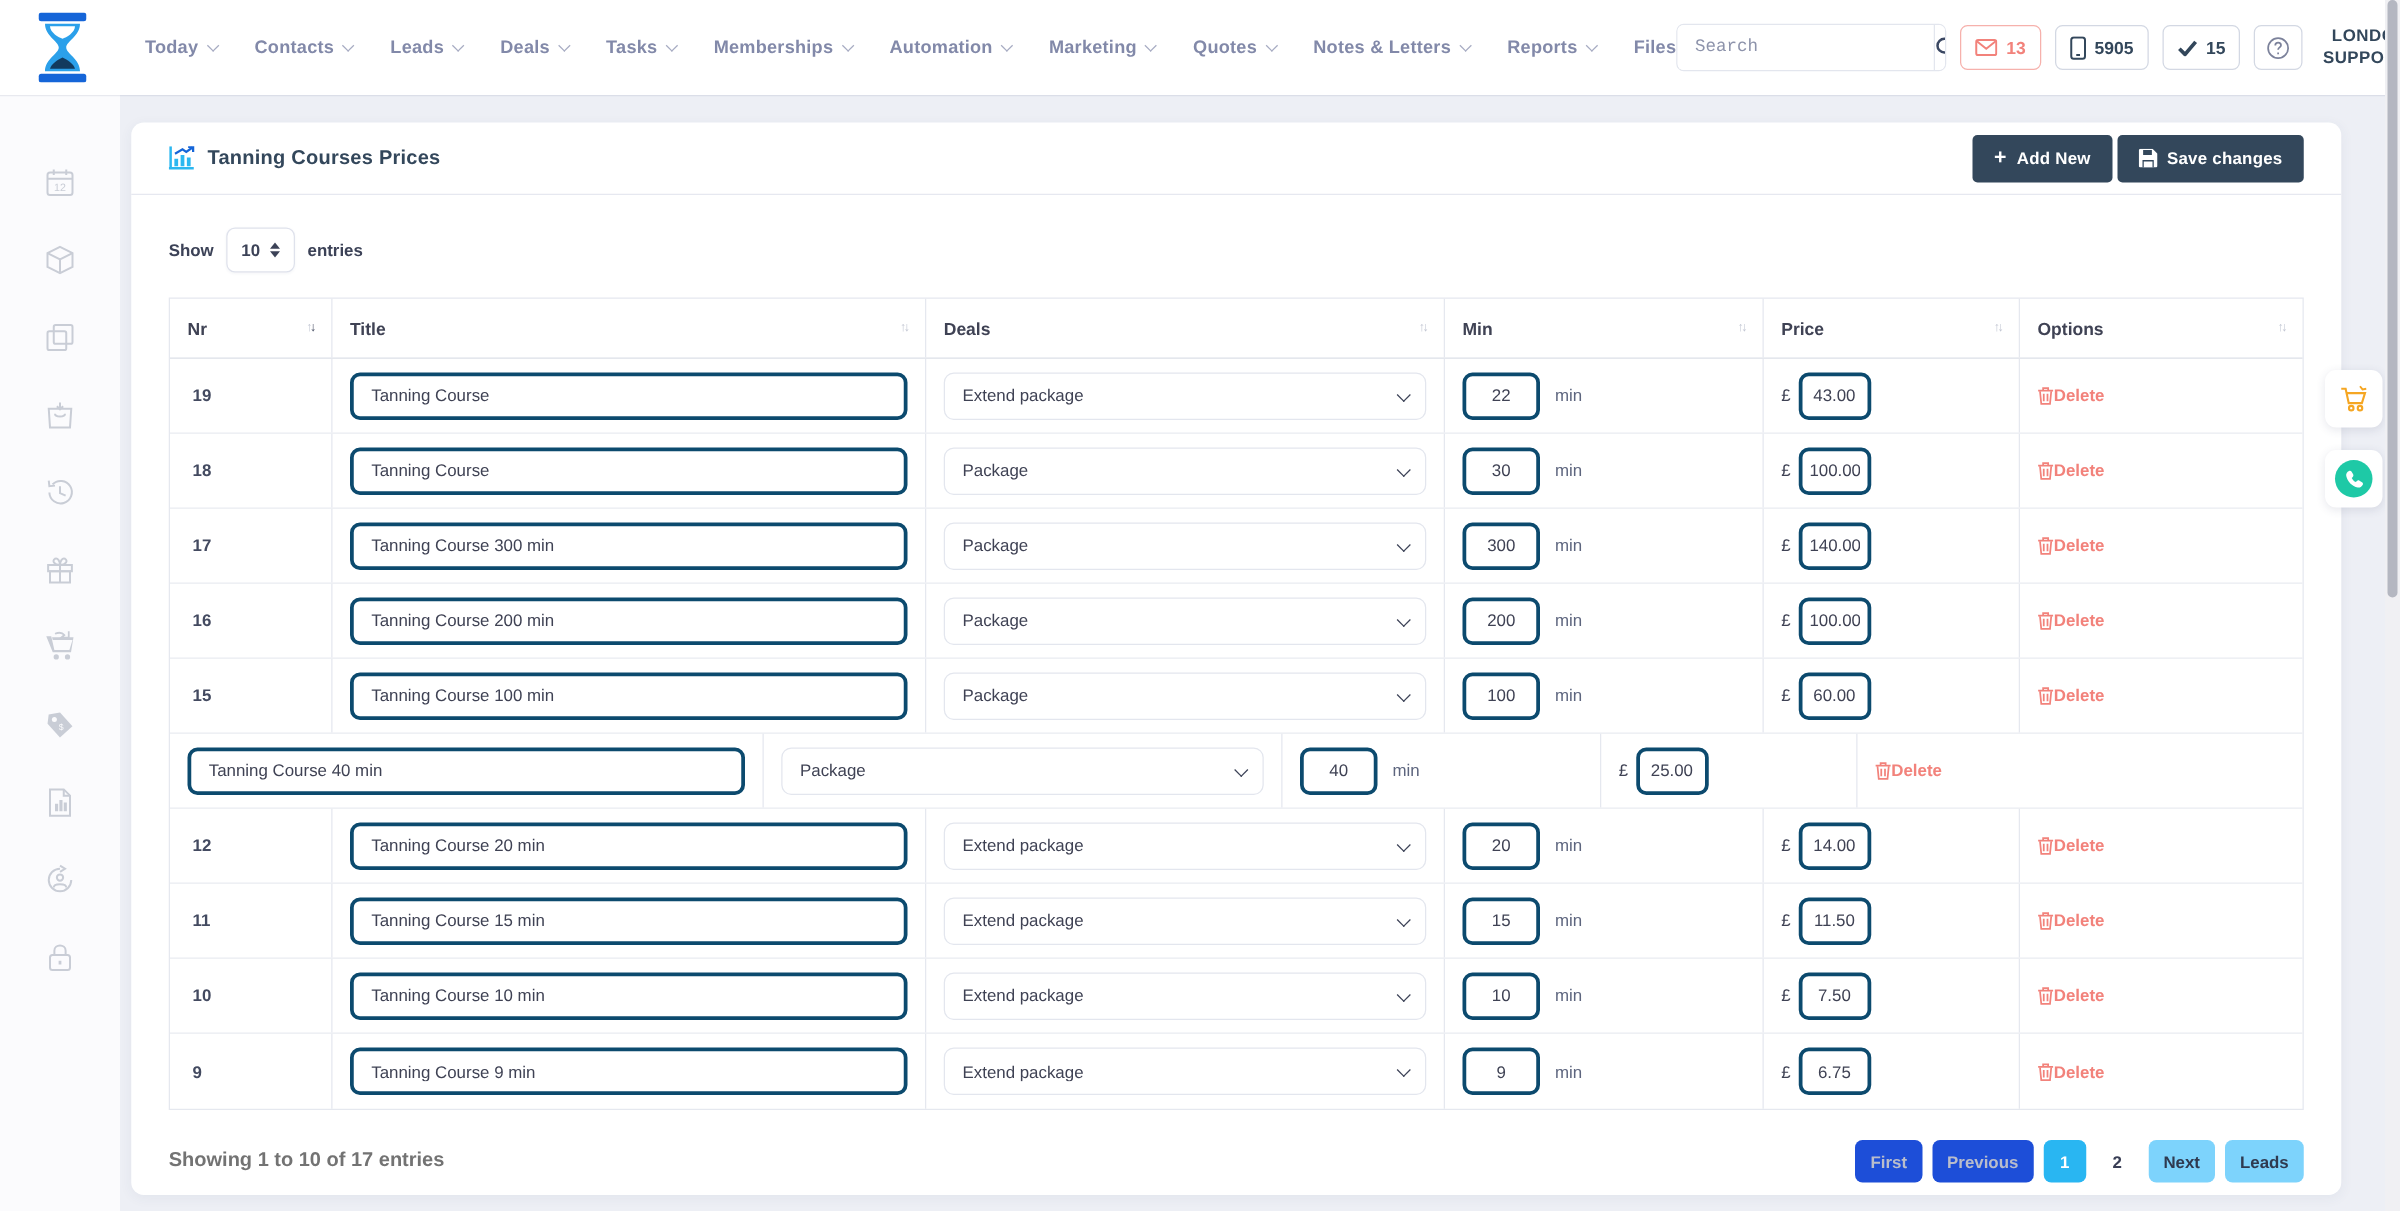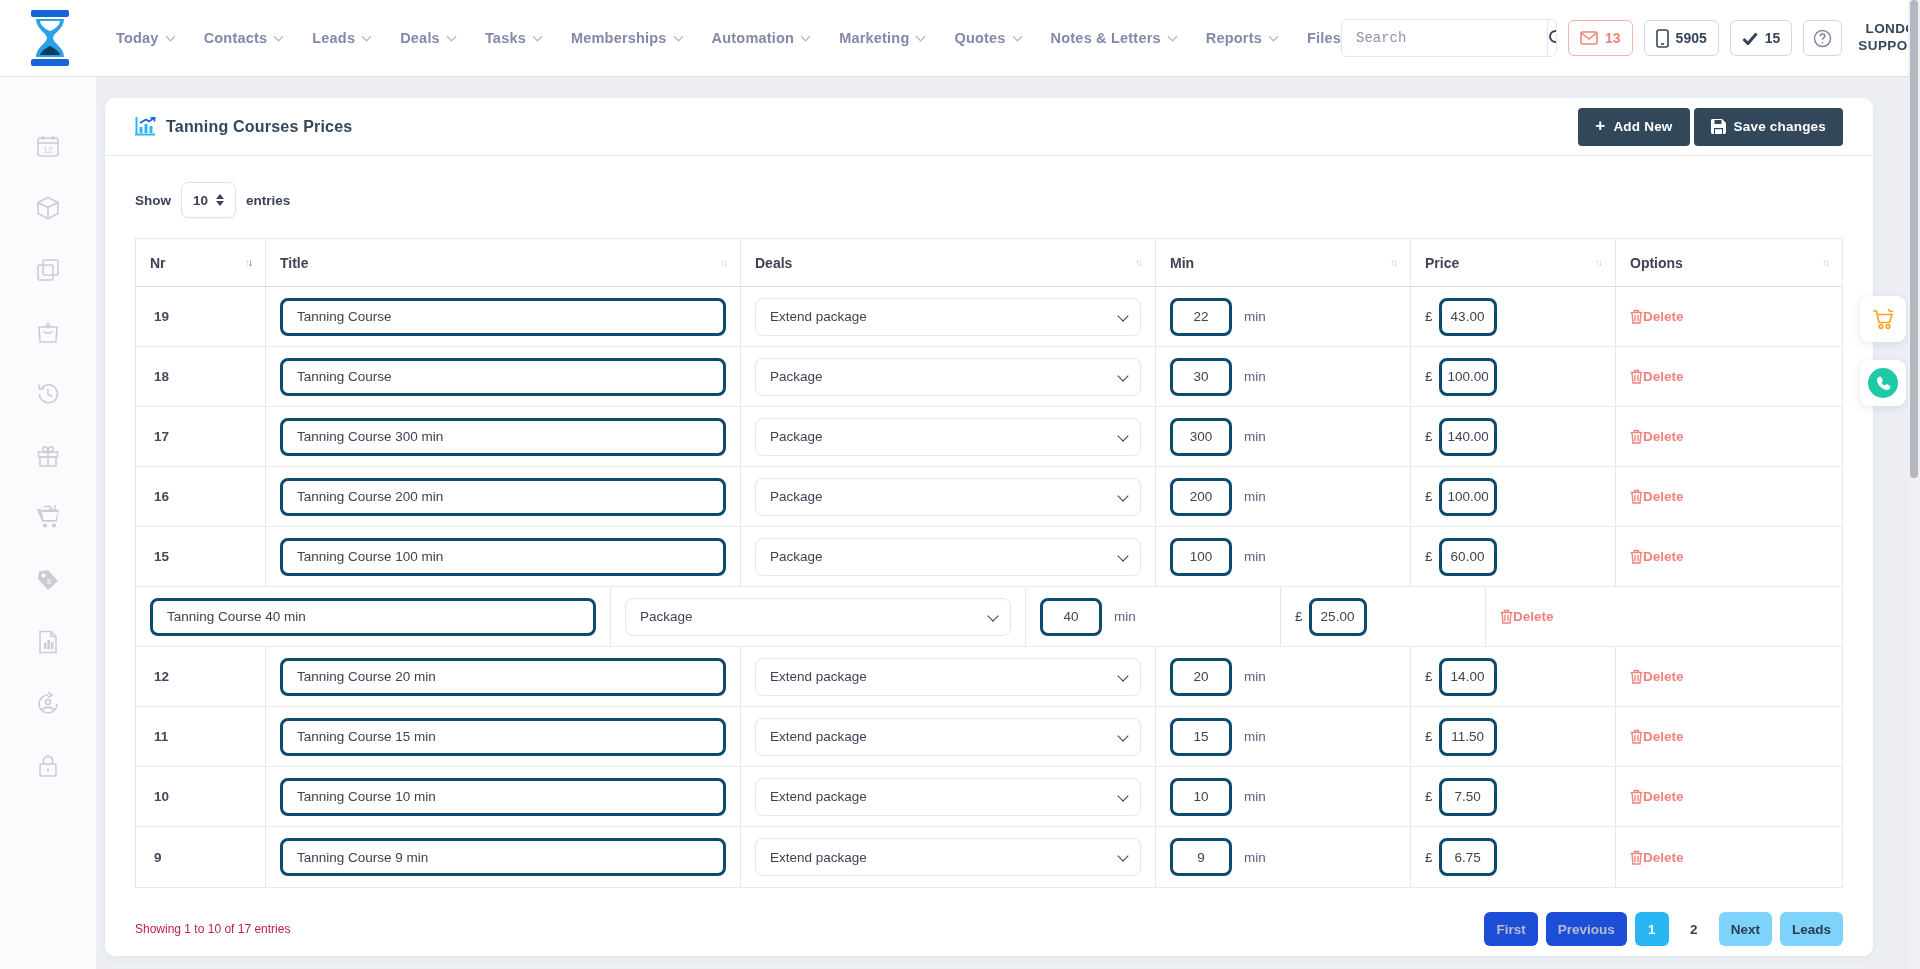--- a/index.html
+++ b/index.html
@@ -92,21 +92,21 @@
   .selwrap select { appearance:none; -webkit-appearance:none; width:100%; height:38px;
     border:1px solid #e3e6ee; border-radius:8px; background:#fff; padding:0 30px 0 14px;
     font-size:13.5px; color:#3f4254; font-family:inherit; outline:none; cursor:pointer; }
   .selchev { position:absolute; right:14px; top:14px; width:8px; height:8px; pointer-events:none;
     border-right:1.8px solid #3c4257; border-bottom:1.8px solid #3c4257; transform:rotate(45deg); }
   .delete { display:flex; align-items:center; gap:0; color:#f2827b; font-size:13.5px;
     font-weight:600; cursor:pointer; text-decoration:none; }
 
   
   .card-footer { display:flex; align-items:center; justify-content:space-between; padding:24px 30px; }
-  .summary { font-size:12px; color:#be185d; font-weight:400; }
+  .summary { font-size:16px; color:#737373; font-weight:700; }
   .pager { display:flex; align-items:center; gap:8px; }
   .pbtn { height:34px; min-width:34px; padding:0 12px; border:none; border-radius:6px;
     font-size:13.5px; font-family:inherit; font-weight:600; cursor:pointer;
     display:flex; align-items:center; justify-content:center; }
   .pbtn.disabled { background:#1d4ed8; color:#b9bdcb; cursor:default; }
   .pbtn.normal { background:#7dd3fc; color:#2f3a50;text-align:right; }
   .pbtn.page-active { background:#29b6f2; color:#fff; }
   .pbtn.page-plain { background:transparent; color:#3a3f56; }
 
   

